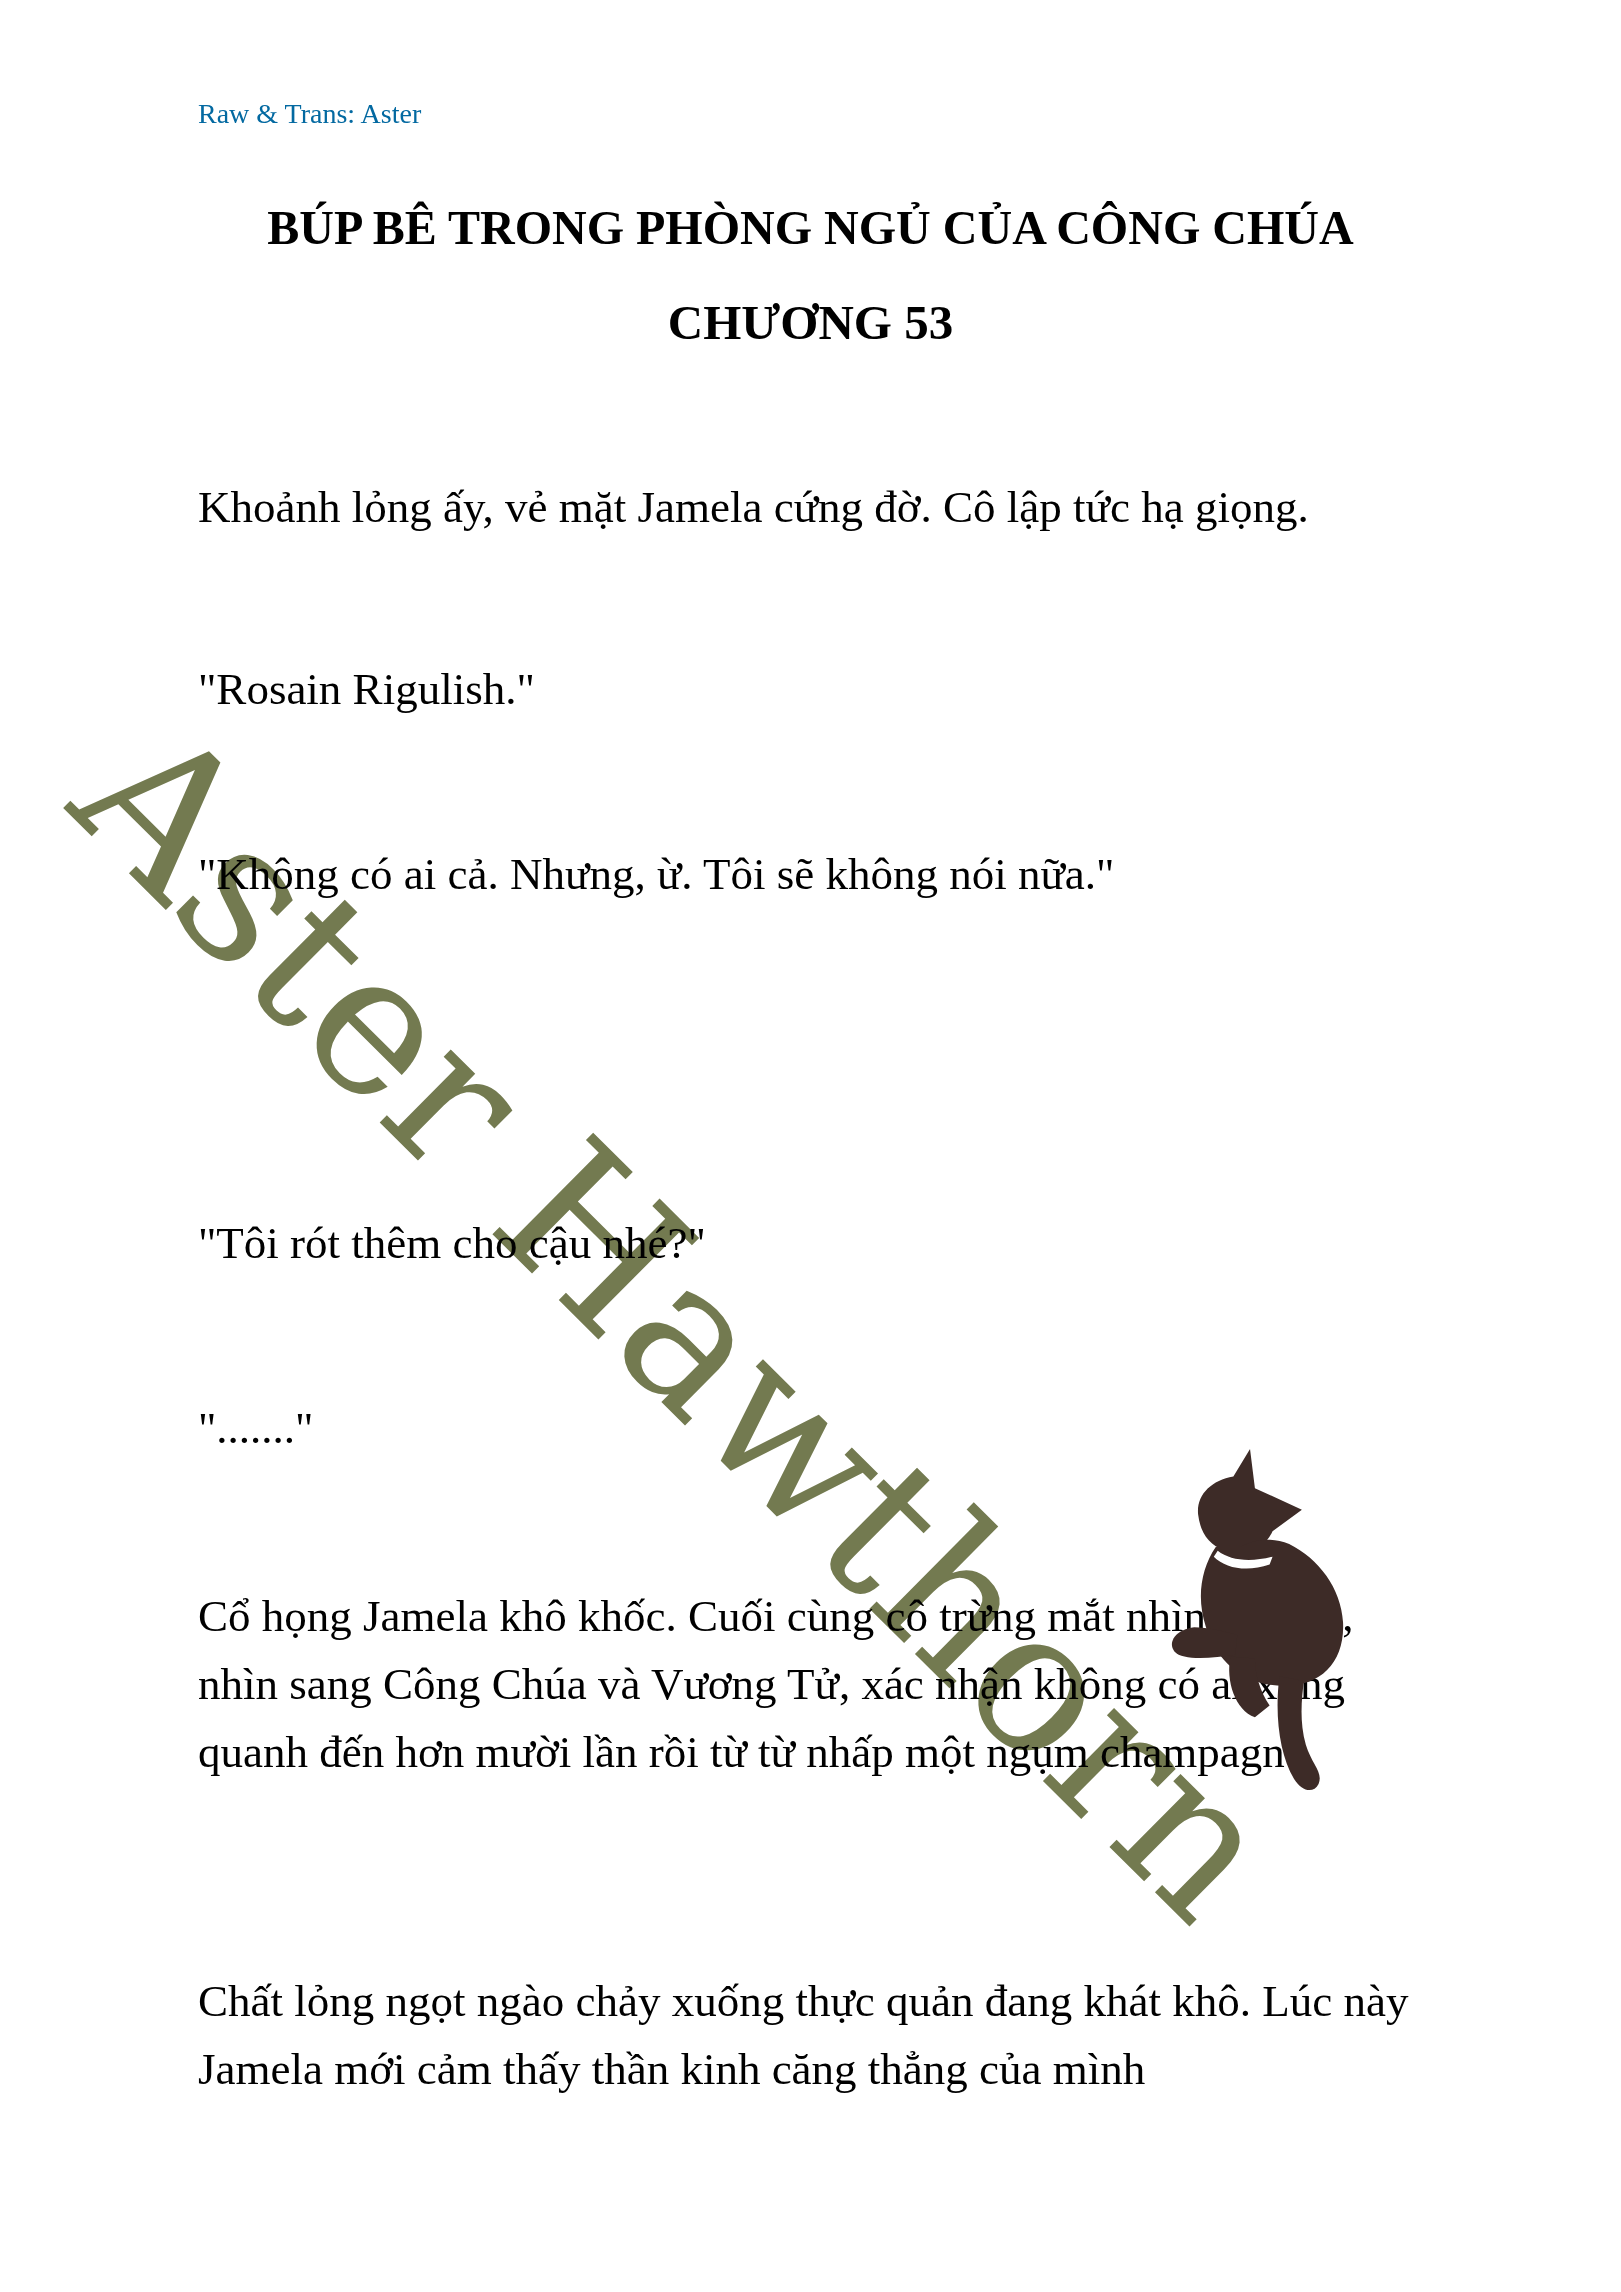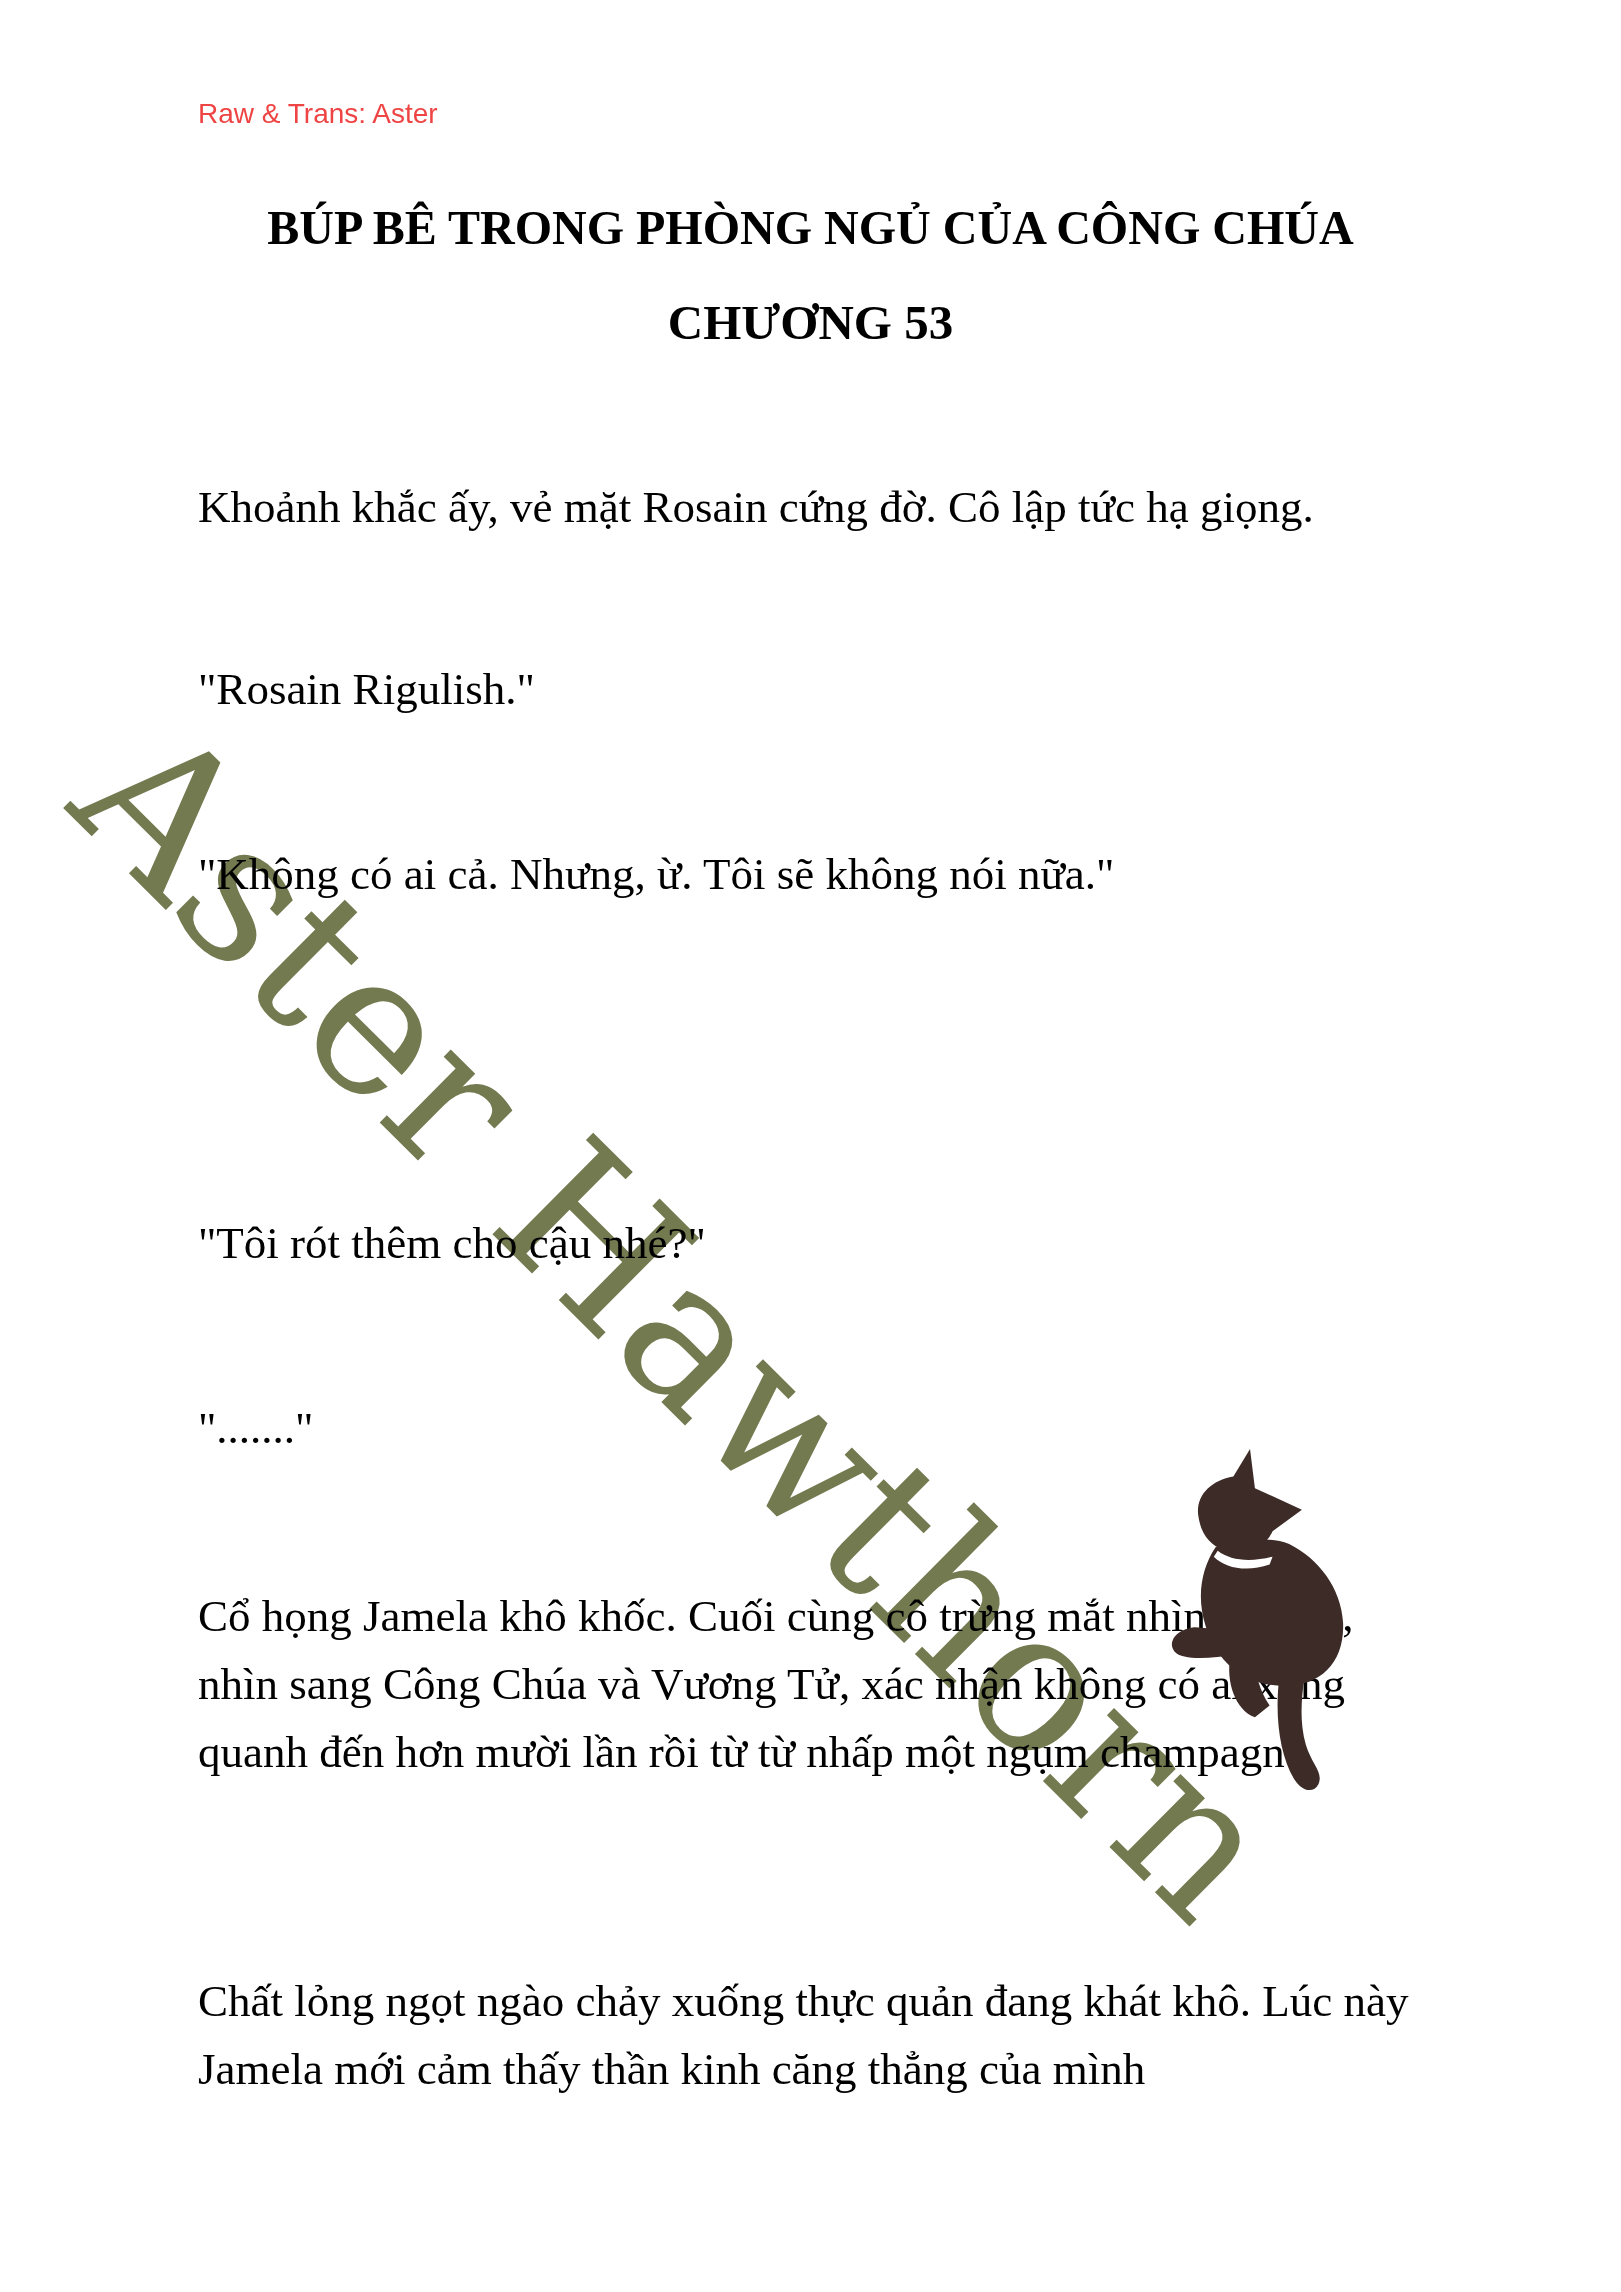--- a/index.html
+++ b/index.html
@@ -17,23 +17,23 @@
       position: absolute;
       left: 0; top: 0;
       width: 1621px;
       height: 2293px;
       background: #ffffff;
     }
     .header-credit {
       position: absolute;
       left: 198px;
       top: 98px;
-      font-family: Liberation Sans, sans-serif;
+      font-family: Liberation Serif, serif;
       font-size: 28px;
-      color: #ef4444;
+      color: #0369a1;
       white-space: nowrap;
       text-align: center;
     }
     .title {
       position: absolute;
       left: 0;
       width: 1621px;
       text-align: center;
       font-family: "Liberation Serif", serif;
       font-weight: bold;
@@ -90,21 +90,21 @@
 
 <div class="page">
 
   <div class="header-credit">Raw &amp; Trans: Aster</div>
 
   <div class="title main">BÚP BÊ TRONG PHÒNG NGỦ CỦA CÔNG CHÚA</div>
   <div class="title chapter">CHƯƠNG 53</div>
 
   <div class="watermark">Aster Hawthorn</div>
 
-  <p class="para" style="top:473px;">Khoảnh khắc ấy, vẻ mặt Rosain cứng đờ. Cô lập tức hạ giọng.</p>
+  <p class="para" style="top:473px;">Khoảnh lỏng ấy, vẻ mặt Jamela cứng đờ. Cô lập tức hạ giọng.</p>
   <p class="para" style="top:655px;">"Rosain Rigulish."</p>
   <p class="para" style="top:840px;">"Không có ai cả. Nhưng, ừ. Tôi sẽ không nói nữa."</p>
   <p class="para" style="top:1209px;">"Tôi rót thêm cho cậu nhé?"</p>
   <p class="para" style="top:1394px;">"......."</p>
   <p class="para" style="top:1582px; width:1206px;">Cổ họng Jamela khô khốc. Cuối cùng cô trừng mắt nhìn Rosain, nhìn sang Công Chúa và Vương Tử, xác nhận không có ai xung quanh đến hơn mười lần rồi từ từ nhấp một ngụm champagne.</p>
   <p class="para" style="top:1967px; width:1235px;">Chất lỏng ngọt ngào chảy xuống thực quản đang khát khô. Lúc này Jamela mới cảm thấy thần kinh căng thẳng của mình</p>
 
   <svg class="cat" viewBox="0 0 240 400" xmlns="http://www.w3.org/2000/svg">
     <g fill="#3d2b27">
 

